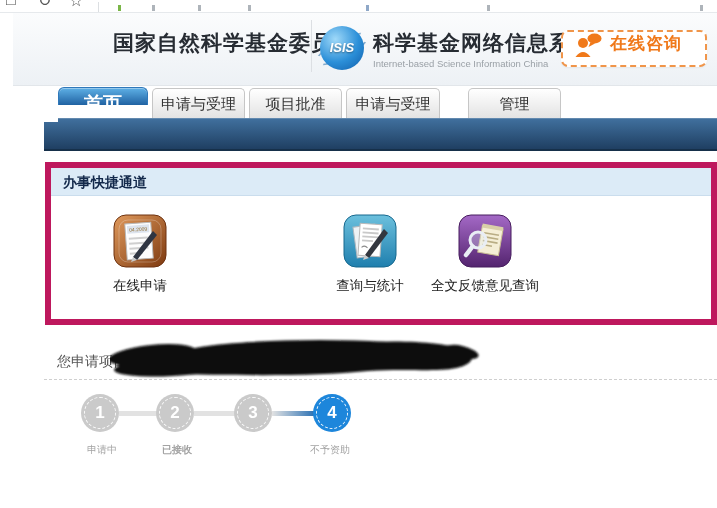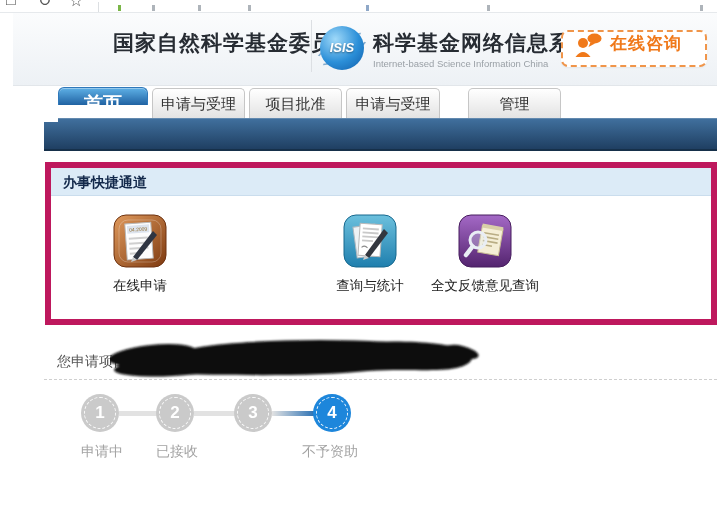--- a/index.html
+++ b/index.html
@@ -63,21 +63,21 @@
   .dashed-sep { position:absolute; left:44px; top:379px; width:673px; height:0; border-top:1px dashed #cfcfcf; }
 
   
   .step-circle { position:absolute; top:394px; width:38px; height:38px; border-radius:50%;
     background:#cacaca; color:#fff; font-size:17px; font-weight:bold; text-align:center; line-height:38px; z-index:2; }
   .step-circle::after { content:""; position:absolute; left:3px; top:3px; right:3px; bottom:3px;
     border:1px dashed rgba(255,255,255,.9); border-radius:50%; }
   .step-circle.active { background:#1d86db; }
   .step-line { position:absolute; top:411px; height:5px; background:#e2e2e2; z-index:1; }
   .step-line.to-active { background:linear-gradient(90deg,#e2e2e2,#2f73b4); }
-  .step-label { position:absolute; top:443px; width:84px; font-size:14px; color:#a3a3a3; text-align:center; }
+  .step-label { position:absolute; top:443px; width:84px; font-size:10px; color:#a3a3a3; text-align:center; }
 </style>
 </head>
 <body>
 
 <div id="screen">
 
   <div class="browser-strip">
     <span class="bglyph" style="left:6px;">□</span>
     <span class="bglyph" style="left:38px;">↻</span>
     <span class="bglyph" style="left:69px;">☆</span>
@@ -228,16 +228,16 @@
   <div class="step-line" style="left:119px; width:38px;"></div>
   <div class="step-line" style="left:194px; width:41px;"></div>
   <div class="step-line to-active" style="left:272px; width:42px;"></div>
 
   <div class="step-circle" style="left:81px;">1</div>
   <div class="step-circle" style="left:156px;">2</div>
   <div class="step-circle" style="left:234px;">3</div>
   <div class="step-circle active" style="left:313px;">4</div>
 
   <div class="step-label" style="left:60px;">申请中</div>
-  <div class="step-label" style="left:135px;">已接收</div>
+  <div class="step-label" style="left:135px;font-weight:bold;">已接收</div>
   <div class="step-label" style="left:288px;">不予资助</div>
 
 </div>
 
 </body></html>

